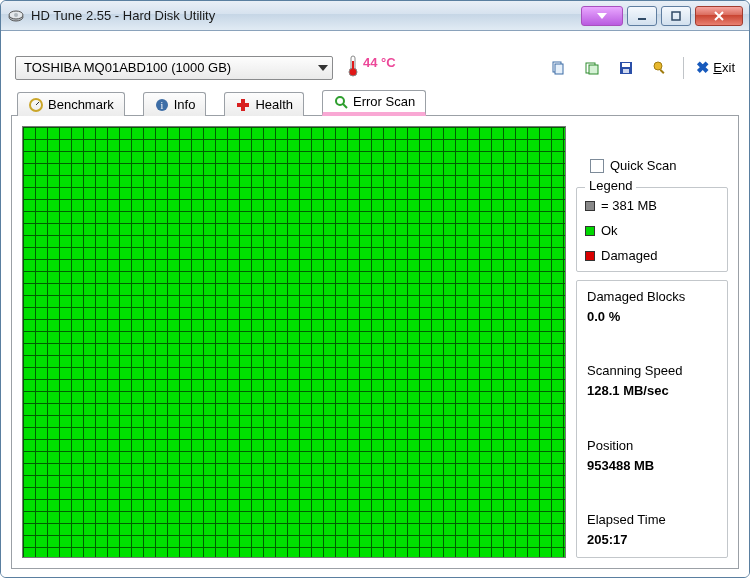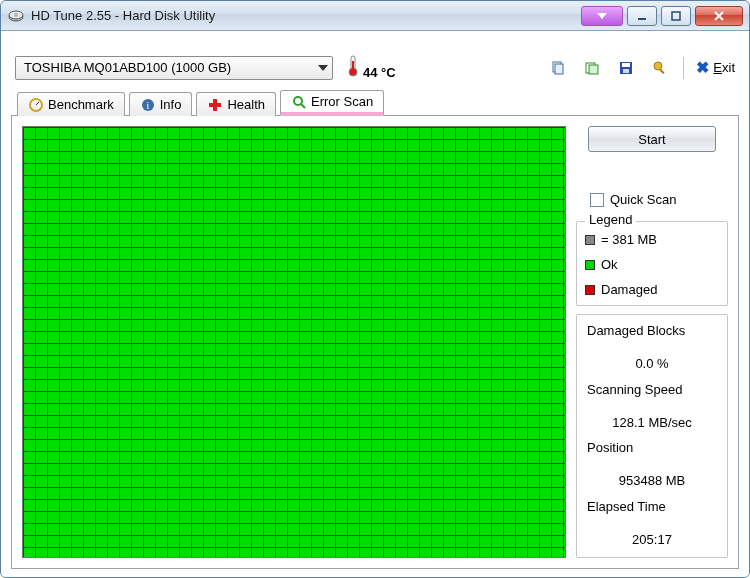--- a/index.html
+++ b/index.html
@@ -70,21 +70,21 @@
     border-radius:2px;
     width:318px; height:24px;
     display:flex; align-items:center;
     padding:0 24px 0 8px;
     background:linear-gradient(#fdfdfd,#eaeaea);
   }
   .drive-select .arrow{
     position:absolute; right:4px; top:50%; transform:translateY(-50%);
     width:0;height:0;border-left:5px solid transparent;border-right:5px solid transparent;border-top:6px solid #333;
   }
-  .temp { display:flex; align-items:flex-end; color:#000000; font-weight:bold; gap:4px;}
+  .temp { display:flex; align-items:flex-start; color:#ec4899; font-weight:bold; gap:4px;}
   .temp .thermo { height:22px; }
   .toolbar { margin-left:auto; display:flex; align-items:center; gap:12px;}
   .toolbar .tbtn {
     width:22px; height:22px;
     display:flex; align-items:center; justify-content:center;
     border:1px solid transparent; border-radius:2px;
   }
   .toolbar .sep { width:1px; height:22px; background:#c0c4c8; }
   .exitbtn { display:flex; align-items:center; gap:4px; }
   .exitbtn .x {
@@ -102,21 +102,21 @@
   }
   .tab {
     height:24px;
     display:flex; align-items:center; gap:4px;
     padding:0 10px;
     font-size:13px;
     border:1px solid #9ba0a6;
     border-bottom:none;
     border-top-left-radius:3px; border-top-right-radius:3px;
     background:linear-gradient(#fdfdfd,#ececec);
-    margin-right:4px;
+    margin-right:18px;
     position:relative; top:1px;
   }
   .tab.active{
     height:26px;
     top:1px;
     background:#fff;
     border-bottom:4px solid #f9a8d4;
     z-index:2;
   }
   .tab .ico { width:16px; height:16px; display:flex; align-items:center; justify-content:center;}
@@ -176,21 +176,21 @@
   .swatch.red{ background:#d80000; }
   .stats-box{
     border:1px solid #c3c7cb;
     border-radius:2px;
     padding:8px 10px 10px 10px;
     flex:1;
     display:flex; flex-direction:column; justify-content:space-between;
   }
   .stat { }
   .stat .lbl{ }
-  .stat .val{ text-align:center; font-weight:normal; margin-top:18px;}
+  .stat .val{ text-align:left; font-weight:bold; margin-top:5px;}
 </style>
 </head>
 <body>
 
 <div class="titlebar">
   <span class="app-icon">
     <svg width="18" height="18" viewBox="0 0 18 18">
       <ellipse cx="9" cy="10" rx="7" ry="4" fill="#bcc3c9" stroke="#555"></ellipse>
       <ellipse cx="9" cy="8" rx="7" ry="4" fill="#e4e8eb" stroke="#555"></ellipse>
       <circle cx="9" cy="8" r="2" fill="#aeb6bc"></circle>
@@ -310,23 +310,20 @@
   </div>
 
   <div class="panel">
 
     <div class="scan-map">
       <div class="green"></div>
     </div>
 
     <div class="right-pane">
 
-      <div class="start-btn">
-        <span>Start</span>
-      </div>
 
       <div class="quick-row">
         <span class="chk"></span>
         <span>Quick Scan</span>
       </div>
 
       <div class="legend-box" style="margin-top:6px;">
         <span class="ttl">Legend</span>
         <div class="legend-row">
           <span class="swatch gray"></span>

